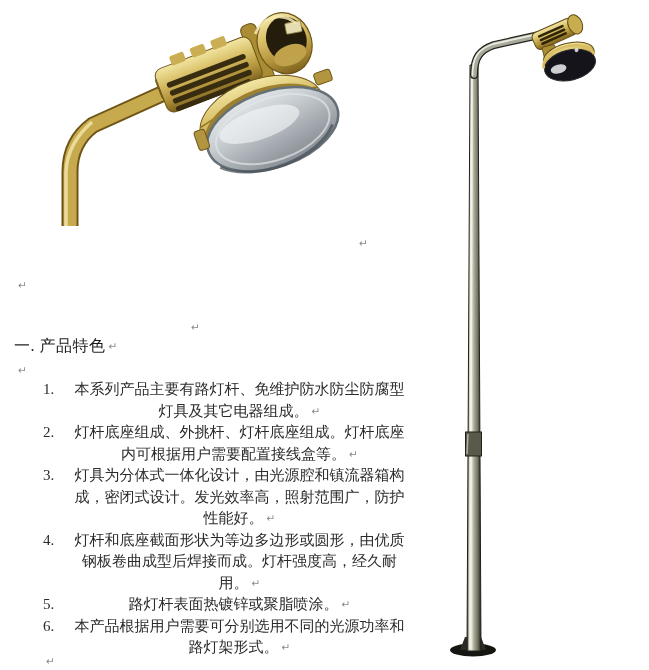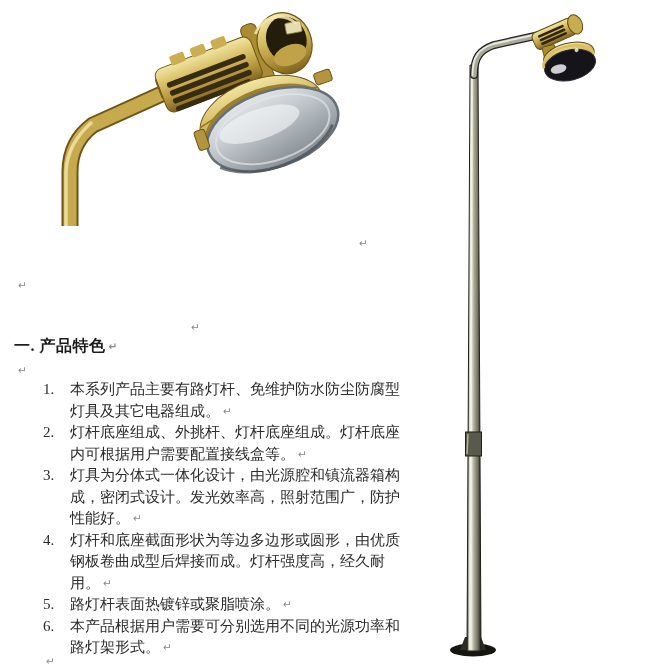--- a/index.html
+++ b/index.html
@@ -6,31 +6,31 @@
   body{
     width:649px;height:670px;overflow:hidden;background:#FFFFFF;
     font-family:"Liberation Serif","DejaVu Serif",serif;
     position:relative;
   }
   .page{position:absolute;inset:0;width:649px;height:670px;background:#FFFFFF;}
   .img-closeup{position:absolute;left:8px;top:4px;width:345px;height:222px;}
   .img-pole{position:absolute;left:420px;top:5px;width:225px;height:655px;}
   .heading{
     position:absolute;left:14px;top:336px;
-    font-size:16px;font-weight:bold;color:#1C1C1C;letter-spacing:0.5px;
+    font-size:16px;font-weight:normal;color:#1C1C1C;letter-spacing:0.5px;
     white-space:nowrap;
     text-align:right;
   }
   .feature-list{
     position:absolute;left:43px;top:379px;width:366px;
     font-size:15px;line-height:21.5px;color:#2B2B2B;
   }
   .feature-item{display:flex;}
   .feature-item .num{flex:0 0 27px;width:27px;}
-  .feature-item .txt{flex:1 1 auto;}
+  .feature-item .txt{flex:1 1 auto;text-align:center;}
   .wavy{
     text-decoration-style:wavy;
     text-decoration-color:#00A000;
     text-decoration-thickness:1px;
     text-underline-offset:3px;
   }
   .pmark{
     color:#8A8A8A;font-size:10.5px;
     font-family:"DejaVu Sans","Liberation Sans",sans-serif;
   }

